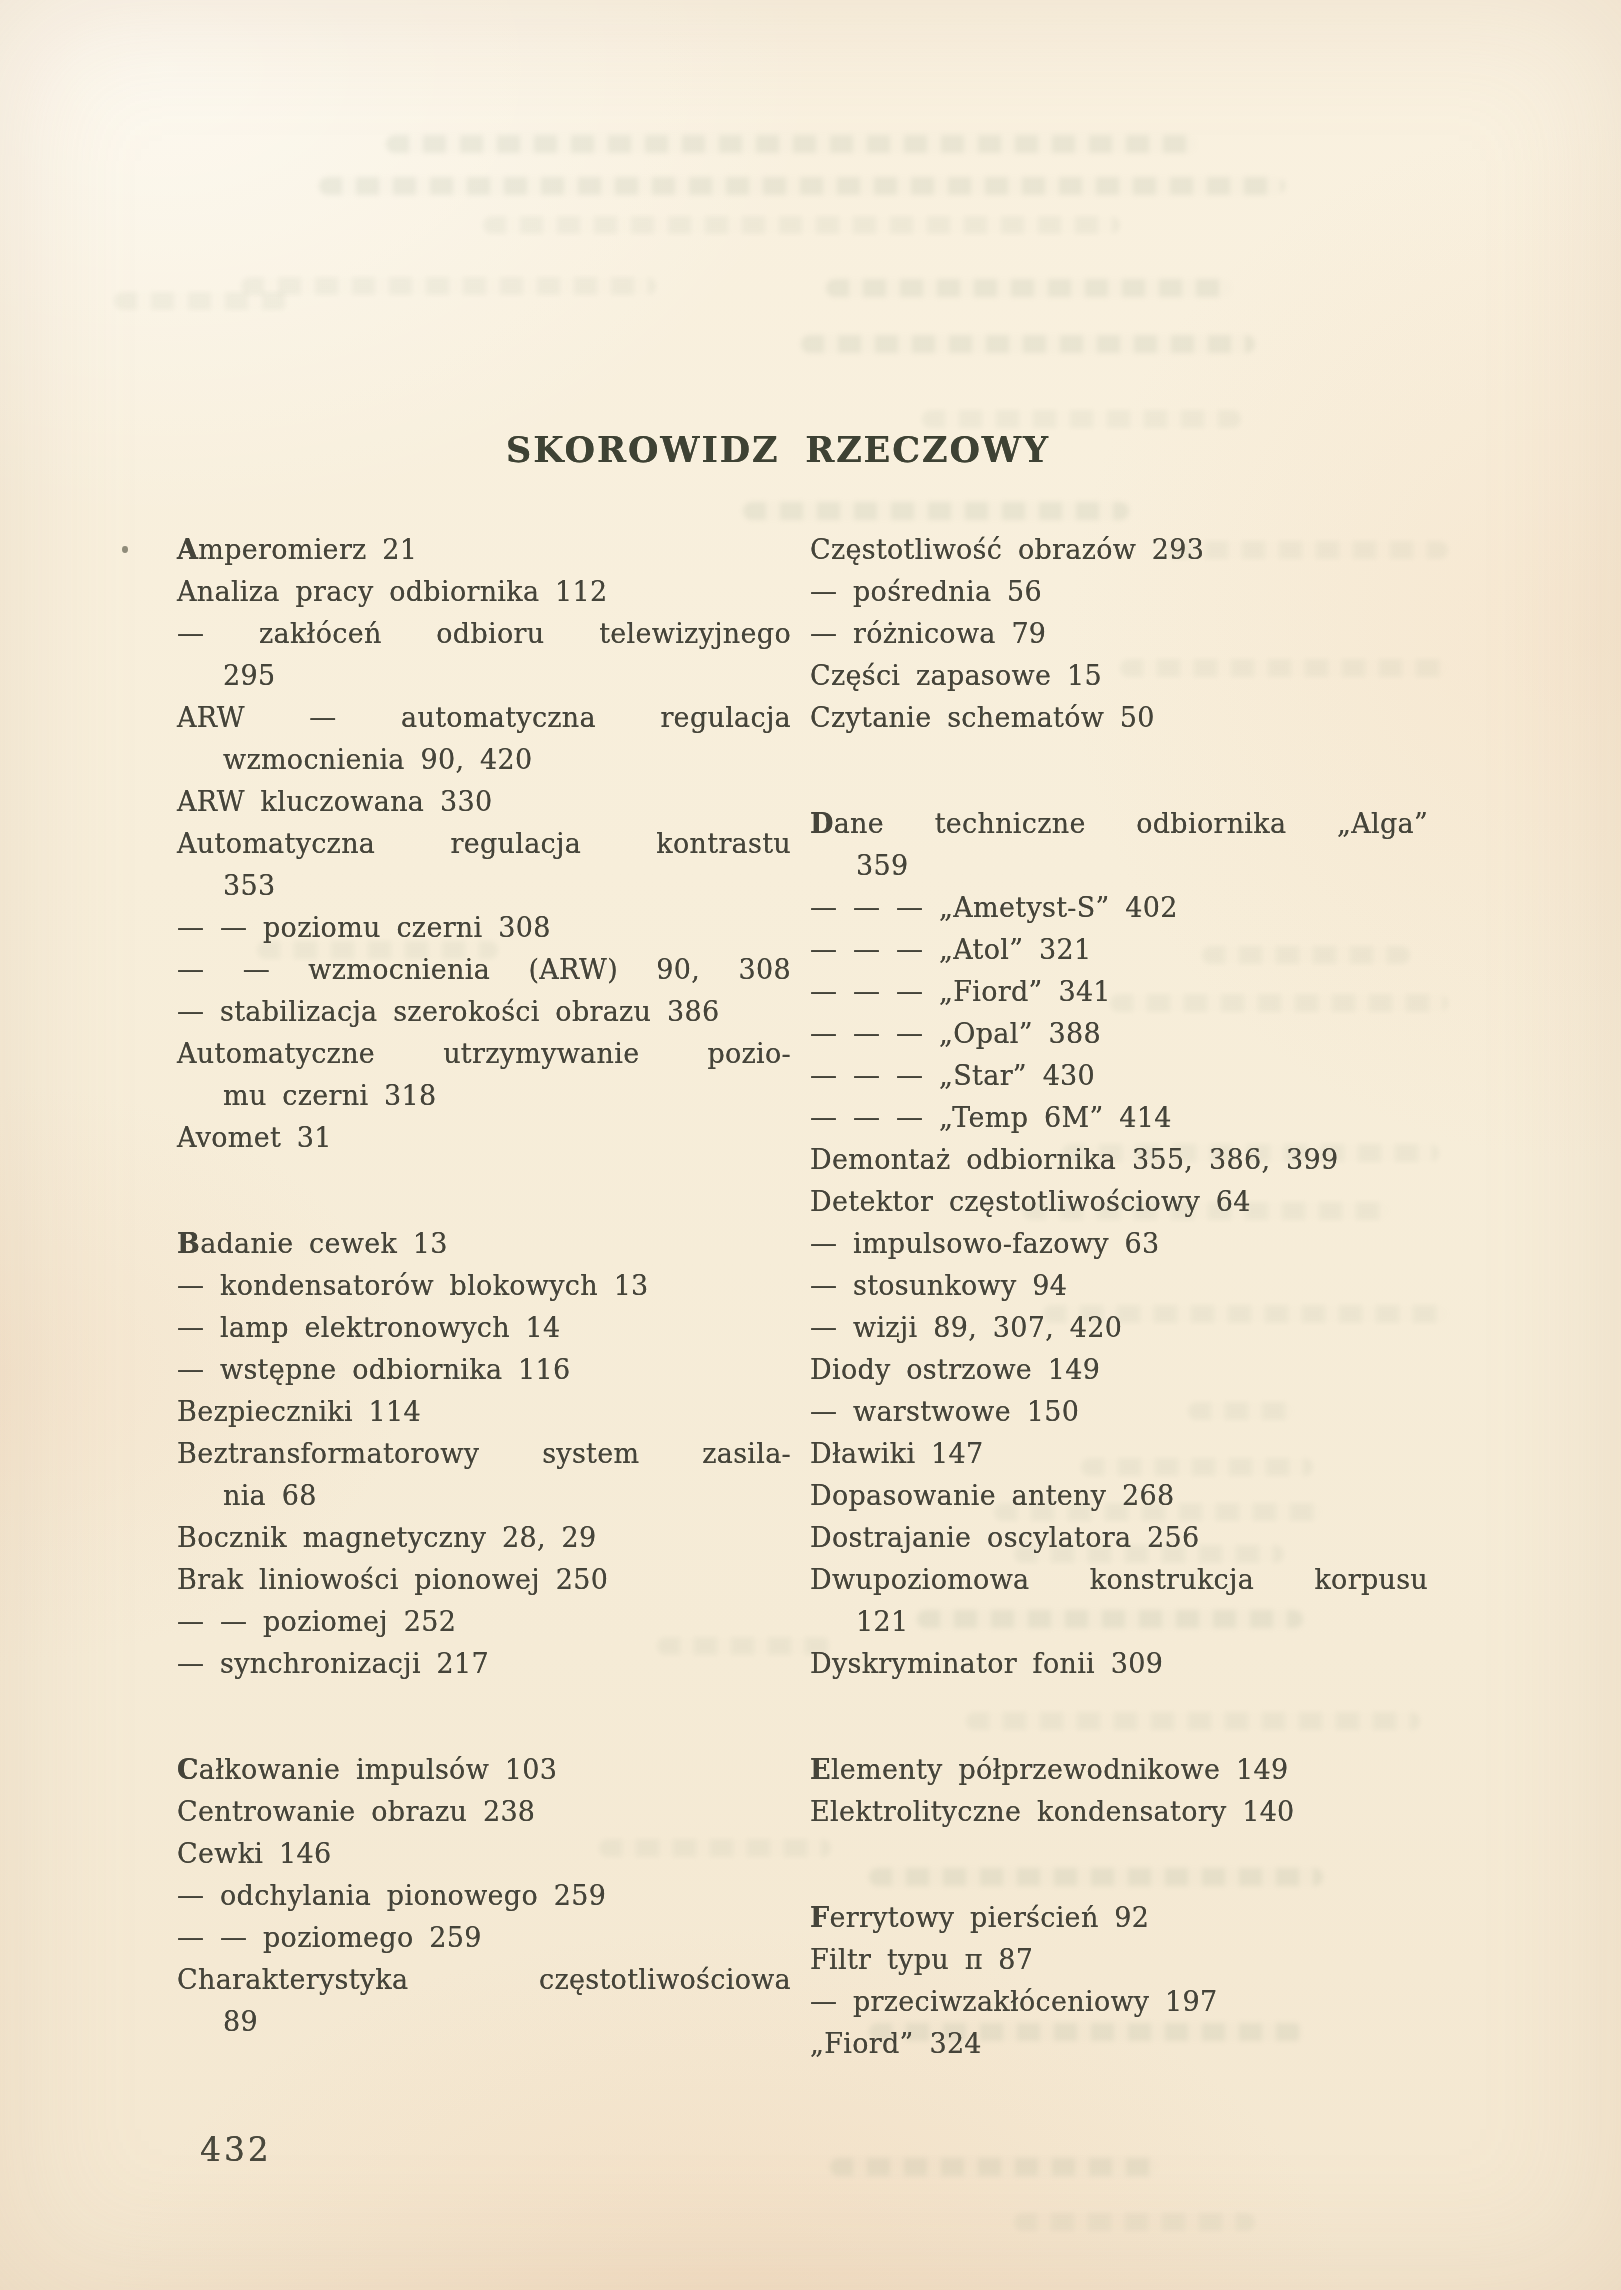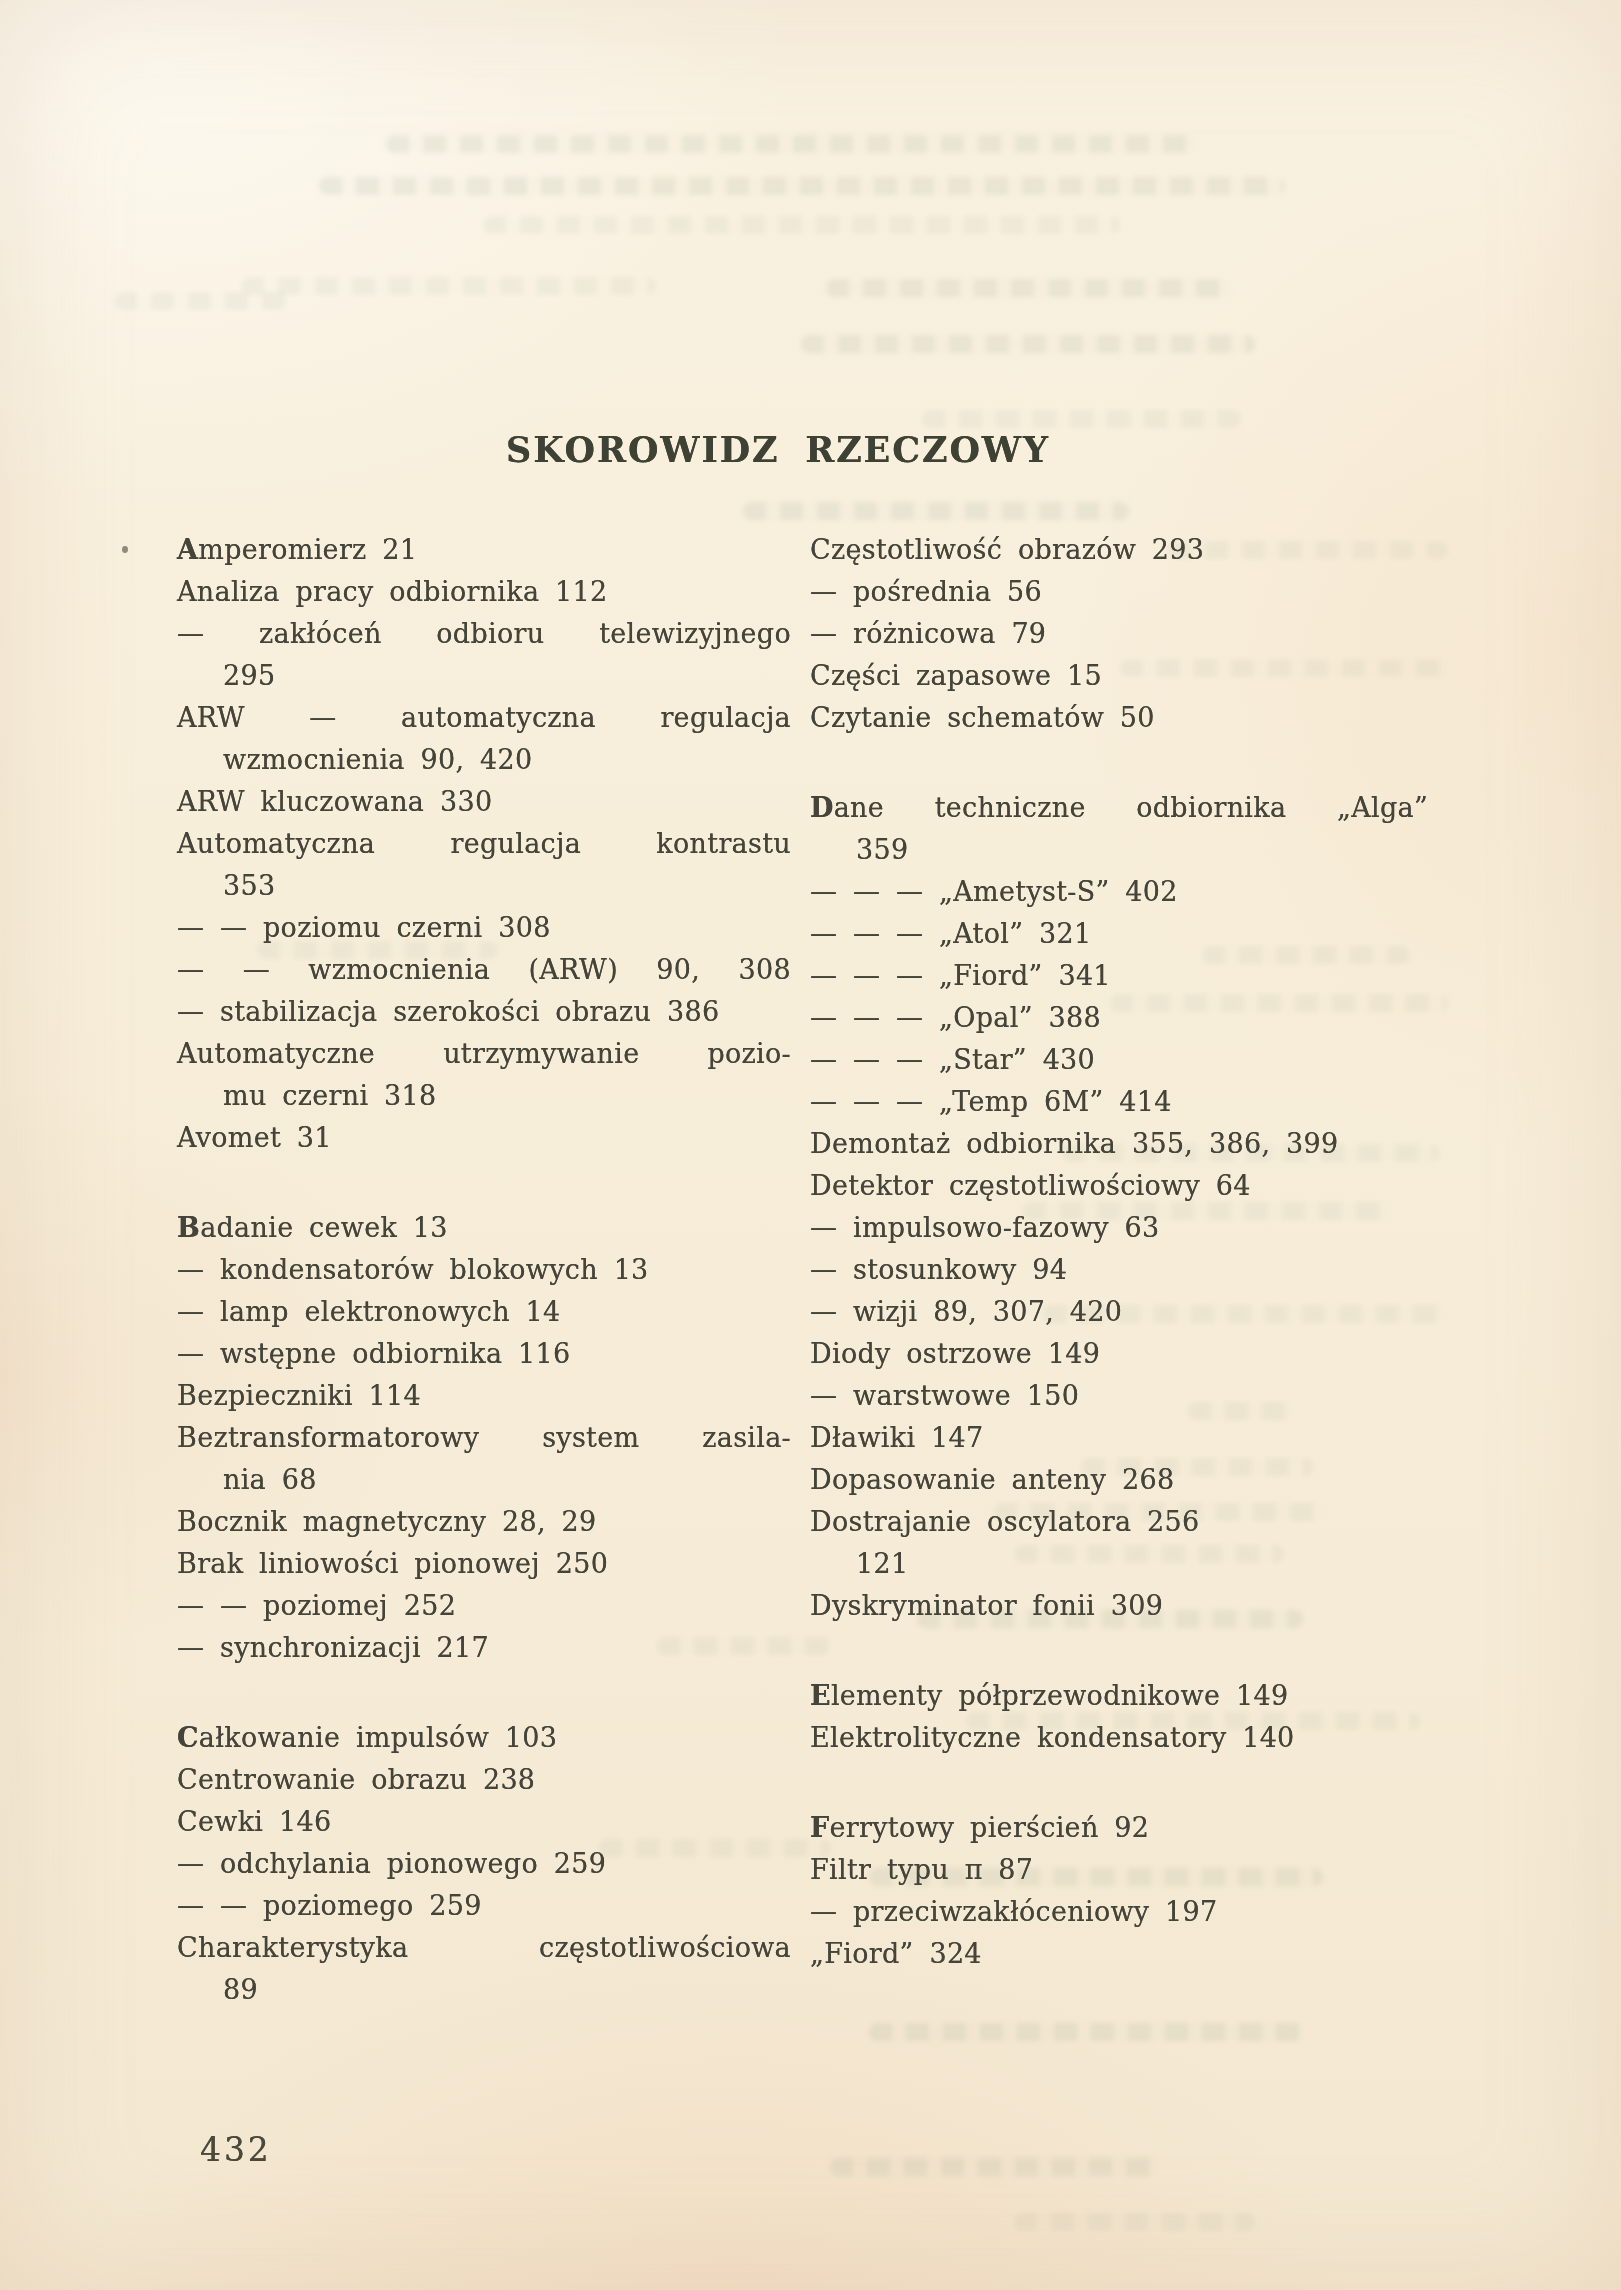--- a/index.html
+++ b/index.html
@@ -26,21 +26,21 @@
 
   .col{
     position:absolute;top:529px;
     font-size:27px;line-height:42px;letter-spacing:0.3px;word-spacing:6.8px;
     text-shadow:0 0 0.6px rgba(58,58,46,0.8);
   }
   .col-left{left:177px;width:614px;}
   .col-right{left:810px;width:618px;}
   .line{height:42px;white-space:nowrap;}
   .line.ind{padding-left:46px;}
-  .line.gap{margin-top:48px;}
+  .line.gap{margin-top:64px;}
   .line.j{display:flex;justify-content:space-between;white-space:nowrap;}
   .bf{font-weight:bold;}
 
   .pagenum{
     position:absolute;left:160px;top:2130px;
     font-size:33px;letter-spacing:2.9px;color:#4a493d;
     text-shadow:0 0 0.6px rgba(58,58,46,0.8);
     margin-left:40px;
   }
 
@@ -184,20 +184,25 @@
       <div class="line"><span>Demontaż</span> <span>odbiornika</span> <span>355,</span> <span>386,</span> <span>399</span></div>
       <div class="line"><span>Detektor</span> <span>częstotliwościowy</span> <span>64</span></div>
       <div class="line"><span>—</span> <span>impulsowo-fazowy</span> <span>63</span></div>
       <div class="line"><span>—</span> <span>stosunkowy</span> <span>94</span></div>
       <div class="line"><span>—</span> <span>wizji</span> <span>89,</span> <span>307,</span> <span>420</span></div>
       <div class="line"><span>Diody</span> <span>ostrzowe</span> <span>149</span></div>
       <div class="line"><span>—</span> <span>warstwowe</span> <span>150</span></div>
       <div class="line"><span>Dławiki</span> <span>147</span></div>
       <div class="line"><span>Dopasowanie</span> <span>anteny</span> <span>268</span></div>
       <div class="line"><span>Dostrajanie</span> <span>oscylatora</span> <span>256</span></div>
+      <div class="line j">
+        <span>Dwupoziomowa</span>
+        <span>konstrukcja</span>
+        <span>korpusu</span>
+      </div>
       <div class="line ind"><span>121</span></div>
       <div class="line"><span>Dyskryminator</span> <span>fonii</span> <span>309</span></div>
       <div class="line gap"><span><span class="bf">E</span>lementy</span> <span>półprzewodnikowe</span> <span>149</span></div>
       <div class="line"><span>Elektrolityczne</span> <span>kondensatory</span> <span>140</span></div>
       <div class="line gap"><span><span class="bf">F</span>errytowy</span> <span>pierścień</span> <span>92</span></div>
       <div class="line"><span>Filtr</span> <span>typu</span> <span>π</span> <span>87</span></div>
       <div class="line"><span>—</span> <span>przeciwzakłóceniowy</span> <span>197</span></div>
       <div class="line"><span>„Fiord”</span> <span>324</span></div>
     </div>
 

